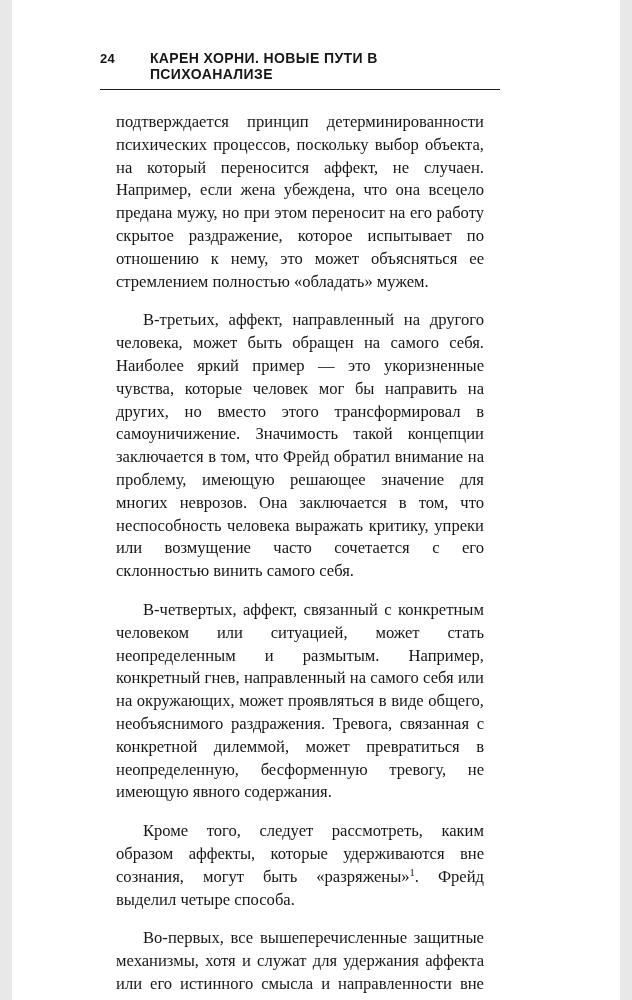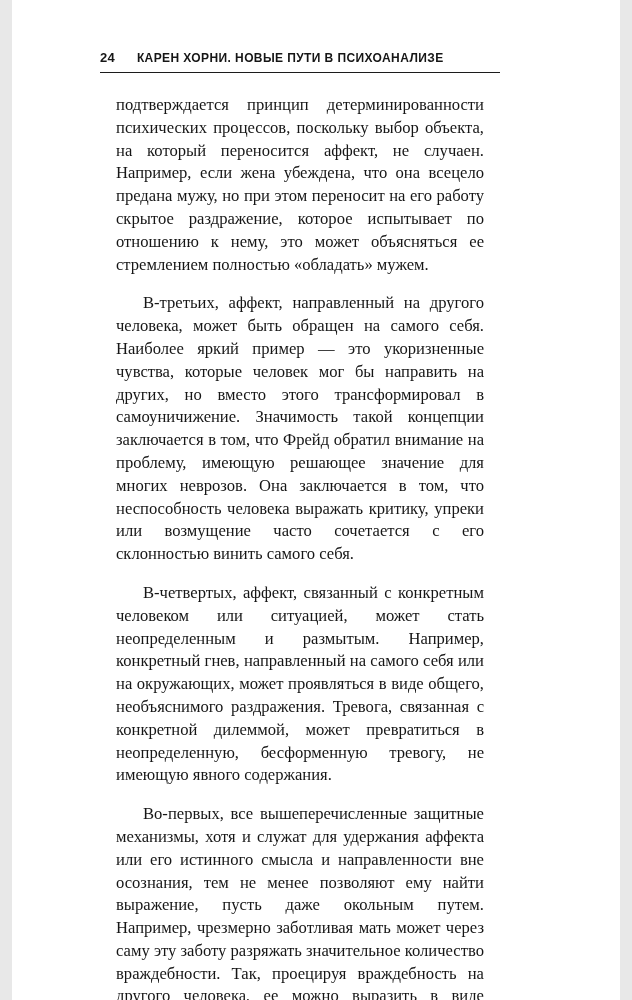--- a/index.html
+++ b/index.html
@@ -21,24 +21,24 @@
     font-family: "Liberation Sans", "DejaVu Sans", sans-serif;
     border-bottom: 1.5px solid #1c1c1c;
     padding-bottom: 7px;
   }
   .page-number {
     font-size: 13px;
     font-weight: bold;
     letter-spacing: 0.2px;
   }
   .running-title {
-    font-size: 12px;
+    font-size: 14px;
     font-weight: bold;
     letter-spacing: 0.4px;
-    margin-left: 22px;
+    margin-left: 35px;
   }
   .page-body {
     margin-top: 21px;
     font-size: 16.6px;
     line-height: 22.8px;
     text-align: justify;
   }
   .page-body p {
     text-indent: 27px;
     margin: 16px;
@@ -76,17 +76,18 @@
 
   <header class="page-header">
     <span class="page-number">24</span>
     <span class="running-title">КАРЕН ХОРНИ. НОВЫЕ ПУТИ В ПСИХОАНАЛИЗЕ</span>
   </header>
 
   <main class="page-body">
     <p class="continued">подтверждается принцип детерминированности психических процессов, поскольку выбор объекта, на который переносится аффект, не случаен. Например, если жена убеждена, что она всецело предана мужу, но при этом переносит на его работу скрытое раздражение, которое испытывает по отношению к нему, это может объясняться ее стремлением полностью «обладать» мужем.</p>
     <p>В-третьих, аффект, направленный на другого человека, может быть обращен на самого себя. Наиболее яркий пример — это укоризненные чувства, которые человек мог бы направить на других, но вместо этого трансформировал в самоуничижение. Значимость такой концепции заключается в том, что Фрейд обратил внимание на проблему, имеющую решающее значение для многих неврозов. Она заключается в том, что неспособность человека выражать критику, упреки или возмущение часто сочетается с его склонностью винить самого себя.</p>
     <p>В-четвертых, аффект, связанный с конкретным человеком или ситуацией, может стать неопределенным и размытым. Например, конкретный гнев, направленный на самого себя или на окружающих, может проявляться в виде общего, необъяснимого раздражения. Тревога, связанная с конкретной дилеммой, может превратиться в неопределенную, бесформенную тревогу, не имеющую явного содержания.</p>
+    <p><span>Кроме того, следует рассмотреть, каким образом аффекты, которые удерживаются вне сознания, могут быть «разряжены»</span><sup class="fn-ref">1</sup><span>. Фрейд выделил четыре способа.</span></p>
     <p>Во-первых, все вышеперечисленные защитные механизмы, хотя и служат для удержания аффекта или его истинного смысла и направленности вне осознания, тем не менее позволяют ему найти выражение, пусть даже окольным путем. Например, чрезмерно заботливая мать может через саму эту заботу разряжать значительное количество враждебности. Так, проецируя враждебность на другого человека, ее можно выразить в виде реакции на якобы враждебное поведение</p>
   </main>
 
 
 </div>
 
 </body></html>

